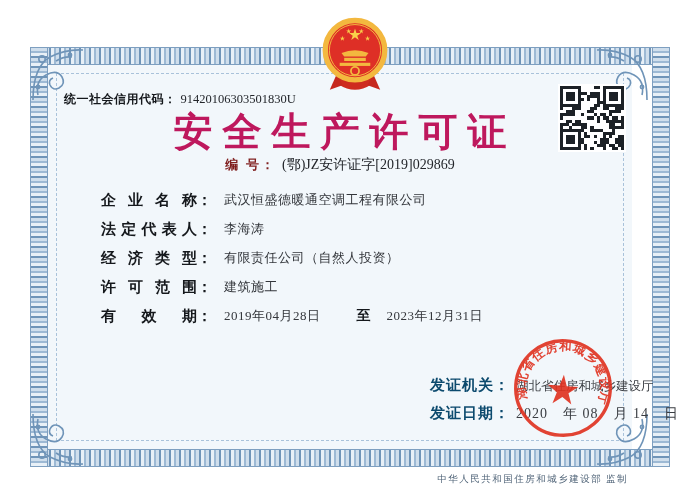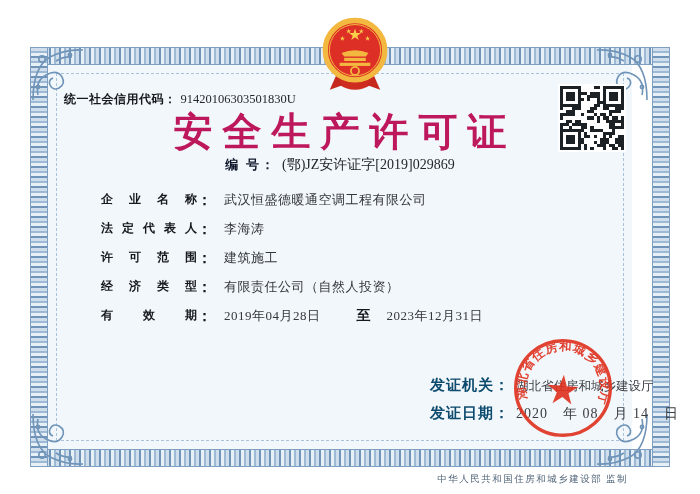--- a/index.html
+++ b/index.html
@@ -24,29 +24,29 @@
   .corner-br{right:30px;bottom:27px;transform:scale(-1,-1);}
 
   
   .emblem{position:absolute;left:310px;top:16px;width:90px;height:78px;z-index:5;}
   .credit-line{position:absolute;left:64px;top:91px;font-size:12px;color:#15181c;z-index:4;}
   .credit-label{font-weight:700;letter-spacing:.5px;}
   .credit-value{font-family:"Liberation Serif","DejaVu Serif",serif;font-size:12.5px;color:#23262b;margin-left:4px;}
   .title{position:absolute;left:0;top:105px;width:100%;text-align:center;z-index:4;
          font-size:39px;font-weight:700;color:#be185d;letter-spacing:10px;text-indent:10px;}
   .serial-line{position:absolute;left:0;top:156px;width:100%;text-align:center;z-index:4;font-size:13px;}
-  .serial-label{font-weight:700;color:#0f172a;letter-spacing:2px;}
+  .serial-label{font-weight:700;color:#7f1d1d;letter-spacing:2px;}
   .serial-value{font-family:"Liberation Serif","DejaVu Serif",serif;font-size:14px;color:#23262b;margin-left:6px;margin-top:37px;}
   .qr{position:absolute;left:558px;top:84px;width:68px;height:68px;background:#ffffff;padding:2px;box-sizing:border-box;z-index:4;}
   .qr svg{width:100%;height:100%;display:block;fill:#1c2126;}
 
   
   .fields{position:absolute;left:101px;top:184px;z-index:4;}
   .frow{height:29px;line-height:29px;white-space:nowrap;}
-  .flabel{display:inline-block;width:96px;font-weight:700;font-size:12px;color:#15181c;
+  .flabel{display:inline-block;width:96px;font-weight:700;font-size:15px;color:#15181c;
           text-align:justify;text-align-last:justify;vertical-align:middle;}
   .fcolon{font-weight:700;font-size:15px;color:#15181c;vertical-align:middle;}
   .fvalue{font-family:Liberation Serif, serif;font-size:13px;color:#33363b;
           margin-left:12px;vertical-align:middle;letter-spacing:.5px;}
   .to-word{font-weight:700;font-size:14px;color:#15181c;margin-left:36px;vertical-align:middle;}
   .to-date{margin-left:16px;}
 
   
   .issuer-block{position:absolute;left:430px;top:371px;z-index:4;}
   .irow{height:28px;line-height:28px;white-space:nowrap;}
@@ -385,24 +385,24 @@
   </div>
 
   <div class="fields">
     <div class="frow">
       <span class="flabel">企业名称</span><span class="fcolon">：</span><span class="fvalue">武汉恒盛德暖通空调工程有限公司</span>
     </div>
     <div class="frow">
       <span class="flabel">法定代表人</span><span class="fcolon">：</span><span class="fvalue">李海涛</span>
     </div>
     <div class="frow">
+      <span class="flabel">经济类型</span><span class="fcolon">：</span><span class="fvalue">有限责任公司（自然人投资）</span>
+    </div>
+    <div class="frow">
       <span class="flabel">许可范围</span><span class="fcolon">：</span><span class="fvalue">建筑施工</span>
-    </div>
-    <div class="frow">
-      <span class="flabel">经济类型</span><span class="fcolon">：</span><span class="fvalue">有限责任公司（自然人投资）</span>
     </div>
     <div class="frow">
       <span class="flabel">有效期</span><span class="fcolon">：</span><span class="fvalue">2019年04月28日</span><span class="to-word">至</span><span class="fvalue to-date">2023年12月31日</span>
     </div>
   </div>
 
   <div class="issuer-block">
     <div class="irow">
       <span class="ilabel">发证机关：</span><span class="ivalue">湖北省住房和城乡建设厅</span>
     </div>

